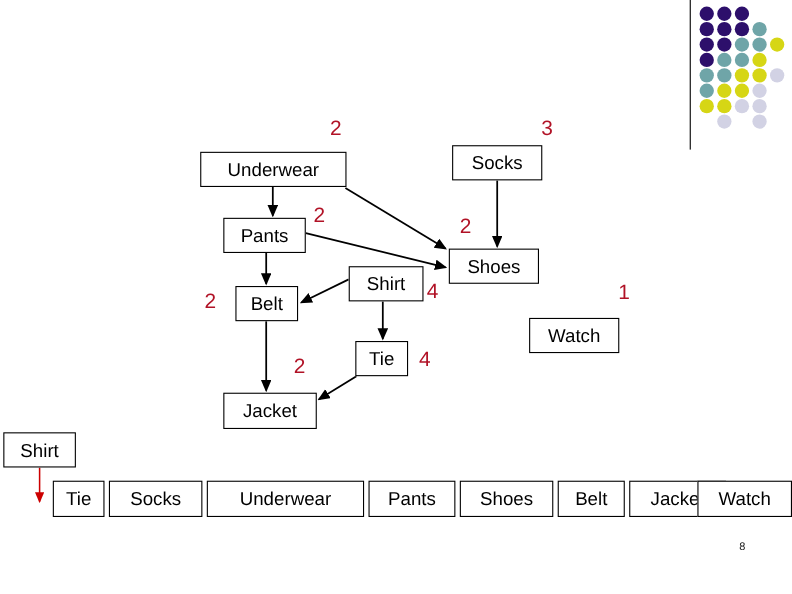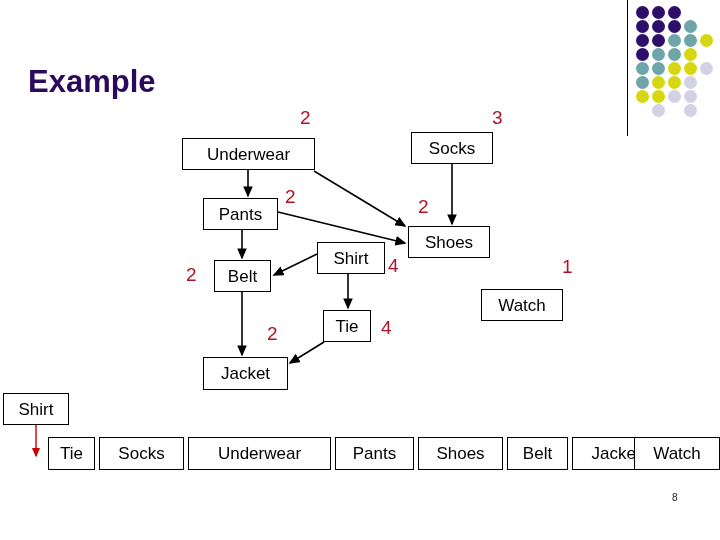--- a/index.html
+++ b/index.html
@@ -130,21 +130,20 @@
     top: 492px;
     font-size: 10px;
     color: #222222;
   }
 </style>
 </head>
 <body>
 
 <div id="slide">
 
-  <div id="slide-title">Example</div>
 
   <div id="vertical-rule"></div>
 
   <div id="deco-dots">
       <span class="deco-dot" style="left: 0px; top: 0px; background: rgb(45, 15, 107);"></span>
       <span class="deco-dot" style="left: 16px; top: 0px; background: rgb(45, 15, 107);"></span>
       <span class="deco-dot" style="left: 32px; top: 0px; background: rgb(45, 15, 107);"></span>
       <span class="deco-dot" style="left: 0px; top: 14px; background: rgb(45, 15, 107);"></span>
       <span class="deco-dot" style="left: 16px; top: 14px; background: rgb(45, 15, 107);"></span>
       <span class="deco-dot" style="left: 32px; top: 14px; background: rgb(45, 15, 107);"></span>

